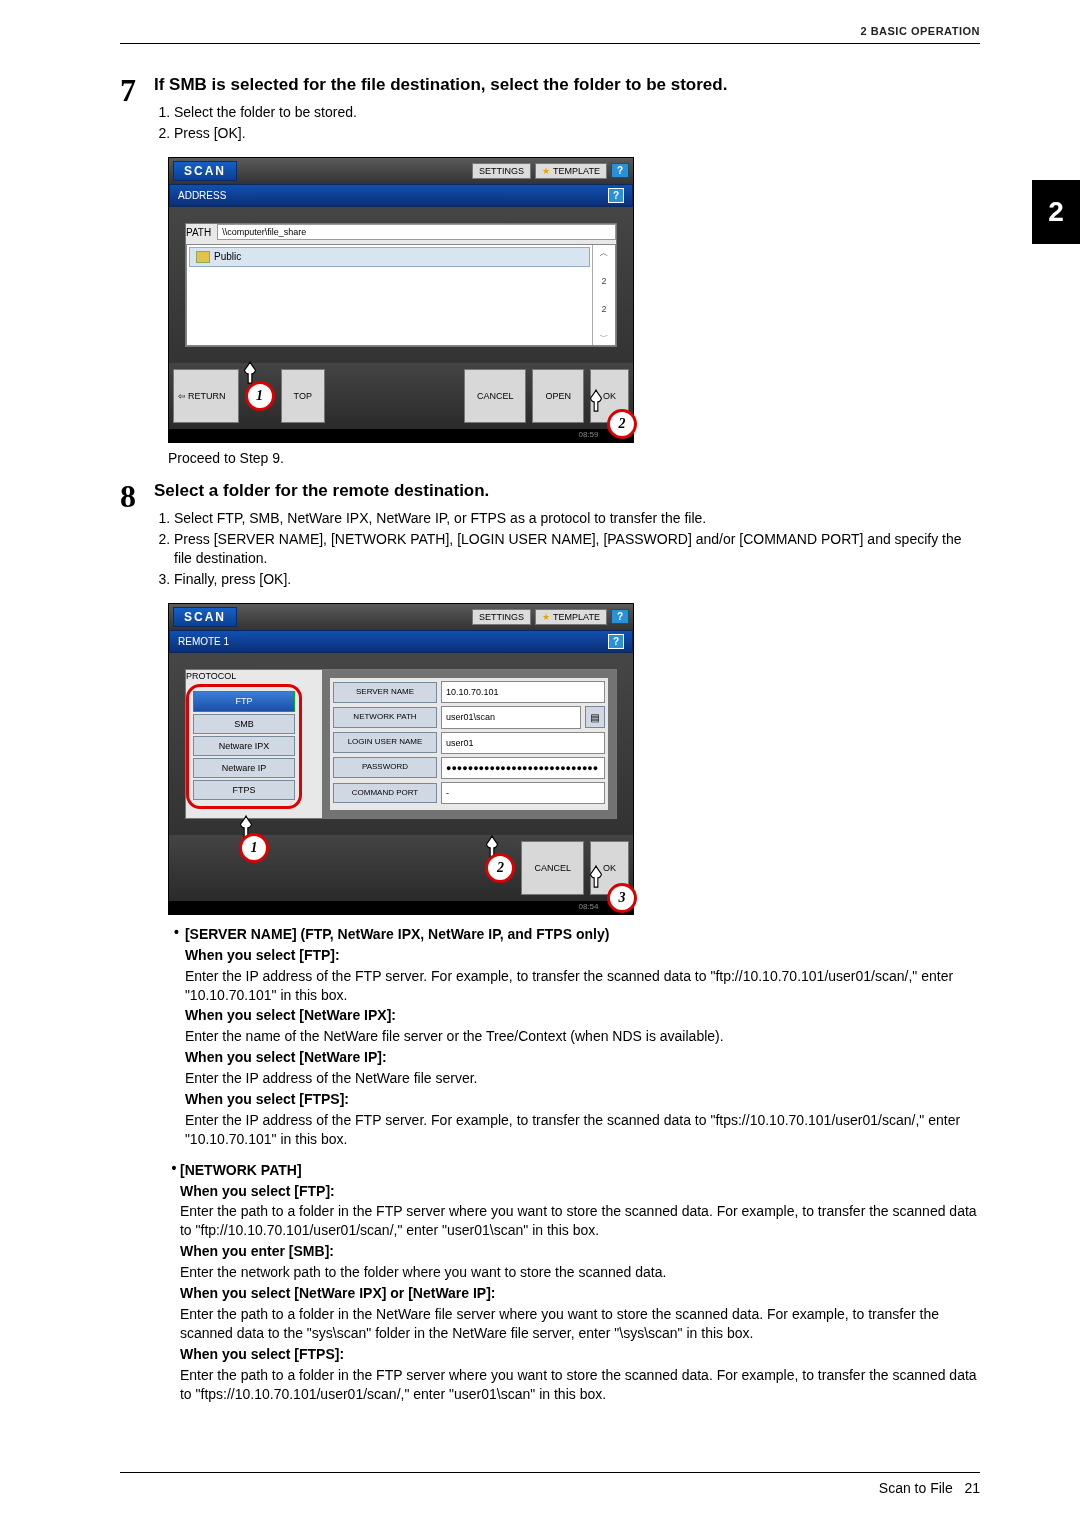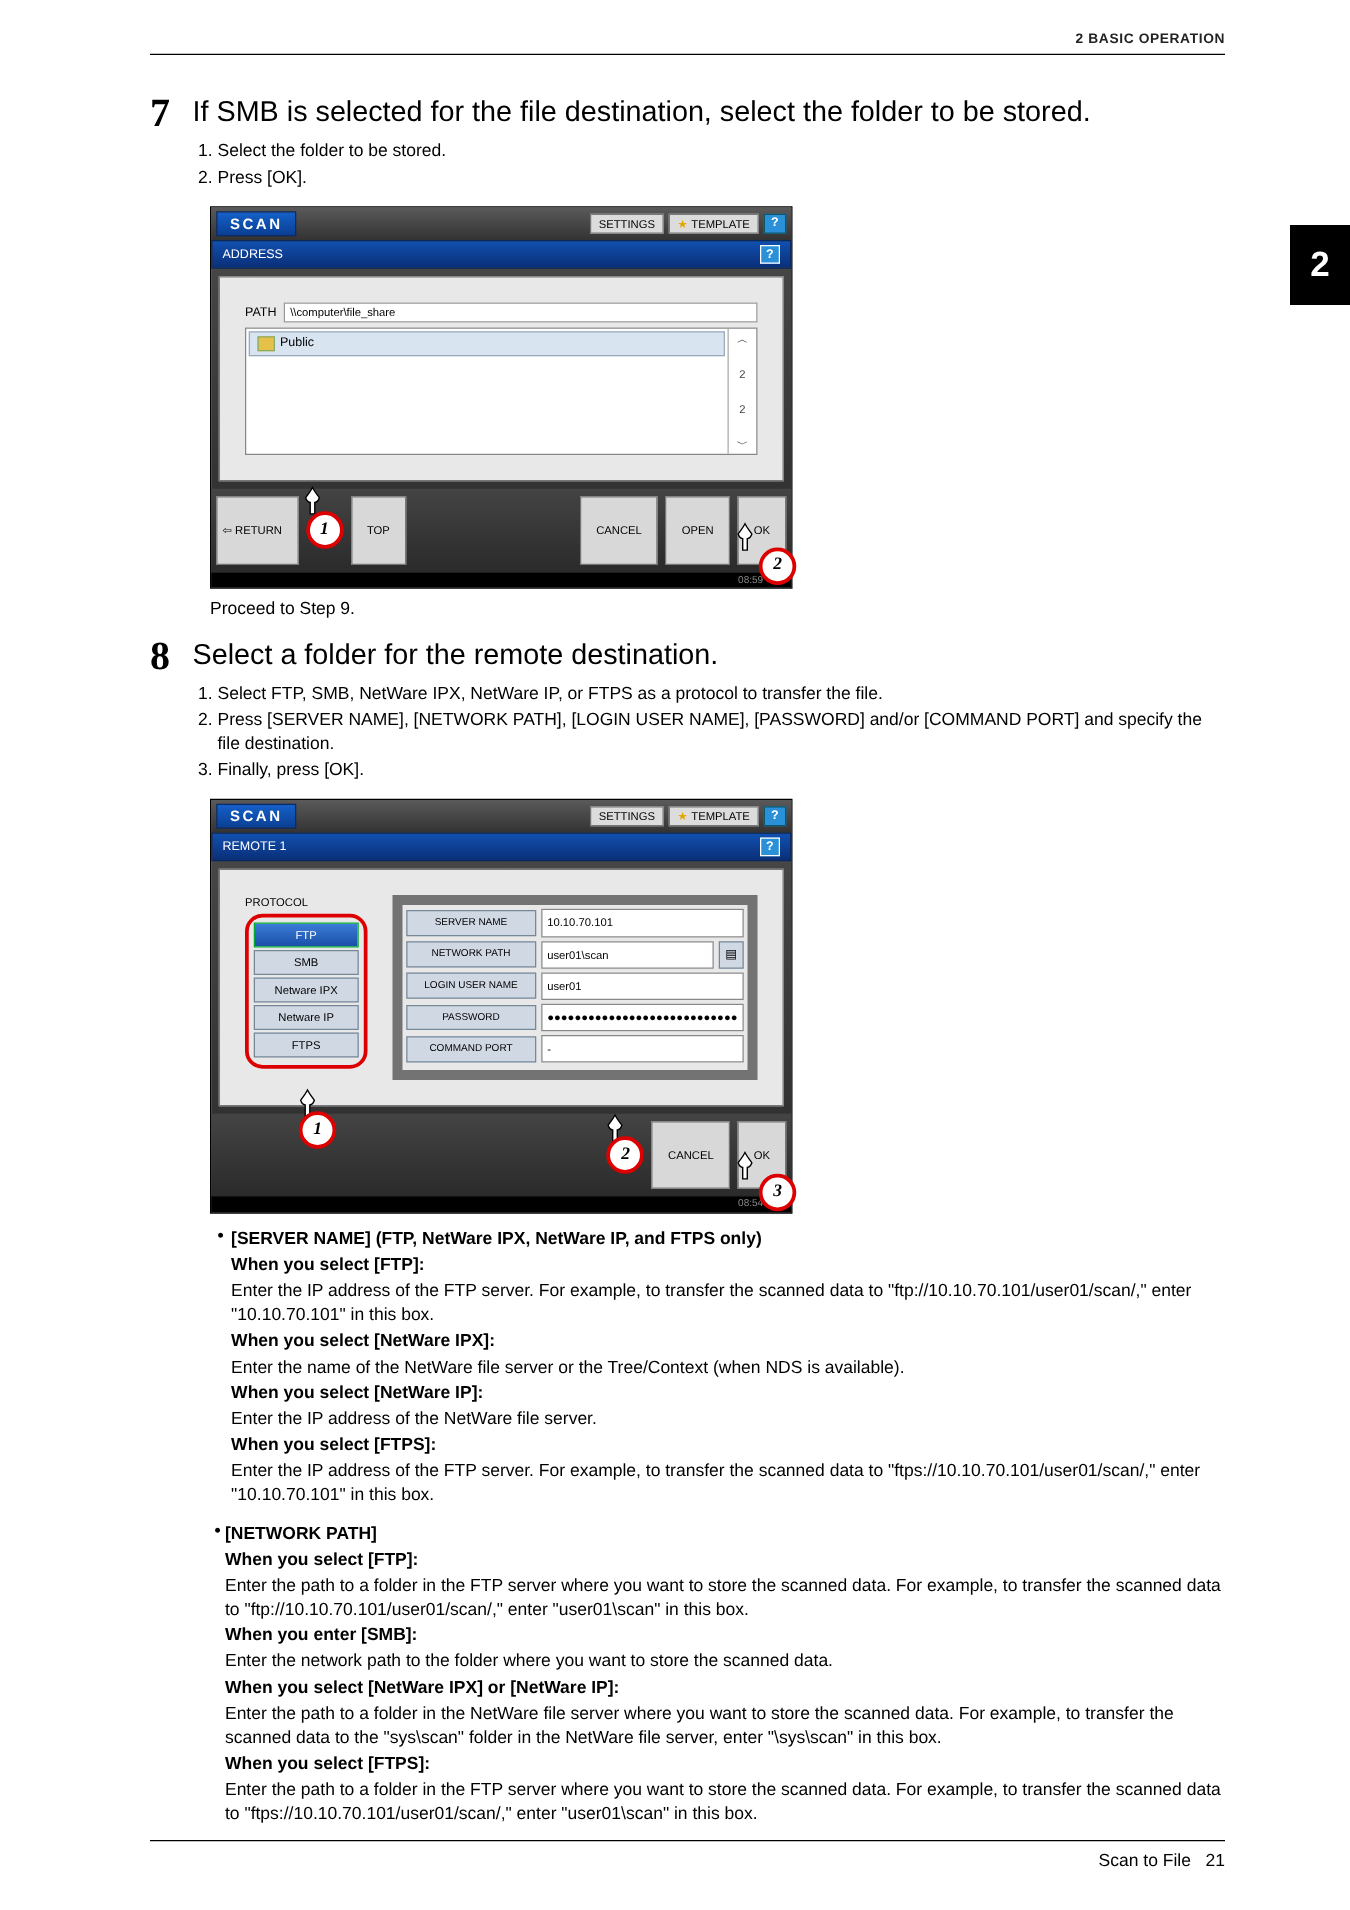--- a/index.html
+++ b/index.html
@@ -3,46 +3,46 @@
 <meta charset="utf-8">
 <style>
 body{margin:0;background:#fff;font-family:Arial,Helvetica,sans-serif;color:#000;font-size:14px;line-height:1.35}
 .page{width:1080px;height:1528px;position:relative;margin:0 auto;box-sizing:border-box;padding:24px 100px 0 120px}
 .hdr{text-align:right;font-size:11px;font-weight:bold;letter-spacing:.5px;color:#222;margin-bottom:4px}
 .hdr-line{border-top:1px solid #000;margin-bottom:30px}
 .side-tab{position:absolute;right:0;top:180px;width:48px;height:64px;background:#000;color:#fff;display:flex;align-items:center;justify-content:center;font-size:28px;font-weight:bold}
 .step{display:flex;align-items:flex-start;margin-top:28px}
 .step-num{font-size:32px;font-weight:bold;font-family:Georgia,'Times New Roman',serif;width:34px;flex:0 0 34px;line-height:1}
 .step-body{flex:1}
-.step-title{font-weight:normal;font-size:23px;margin-bottom:6px}
+.step-title{font-weight:bold;font-size:17px;margin-bottom:6px}
 ol.sub{margin:0 0 8px 0;padding-left:20px}
 ol.sub li{margin:2px 0}
 .shot{margin-left:48px;margin-top:6px;margin-bottom:6px}
 .scr{width:464px;background:linear-gradient(#4b4b4b,#2a2a2a);border:1px solid #000;font-size:10px;color:#000}
 .scr-top{display:flex;align-items:center;background:linear-gradient(#5a5a5a,#333);padding:3px 4px}
 .scr-top .scan{background:linear-gradient(#1560c8,#0a3f93);color:#fff;font-weight:bold;padding:1px 10px;border:1px solid #0a2a6a;font-size:12px;letter-spacing:2px}
 .scr-top .sp{flex:1}
 .scr-top .btn{background:#dcdcdc;border:1px solid #777;padding:1px 6px;margin-left:4px;font-size:9px;display:flex;align-items:center;gap:3px}
 .scr-top .hq{background:#2a90d8;color:#fff;border:1px solid #156;padding:0 5px;margin-left:4px;font-weight:bold}
 .bar-blue{background:linear-gradient(#1150b0,#0a2f78);color:#fff;padding:3px 8px;display:flex;align-items:center;justify-content:space-between;border:1px solid #09285e}
 .bar-blue .hq2{background:#2a90d8;padding:0 4px;border:1px solid #fff;font-weight:bold}
-.inner{background:#e8e8e8;border:1px solid #777;padding:20px;margin:6px}
+.inner{background:#e8e8e8;border:1px solid #777;padding:0;margin:16px}
 .path-row{display:flex;align-items:center;gap:6px;margin-bottom:4px}
 .path-row input{flex:1;font-size:9px;padding:2px 4px;border:1px solid #999}
 .folder-list{background:#fff;border:1px solid #888;height:100px;display:flex}
 .folder-list .col{flex:1}
 .folder-item{background:#d8e4f0;border:1px solid #9ab;padding:2px 6px;display:flex;align-items:center;gap:4px;margin:2px}
 .folder-list .side{width:22px;border-left:1px solid #aaa;display:flex;flex-direction:column;justify-content:space-between;align-items:center;padding:2px 0;font-size:9px;color:#444}
 .scr-bot{display:flex;align-items:center;padding:6px 4px;gap:6px;background:linear-gradient(#444,#2a2a2a)}
 .scr-bot .bb{background:#d8d8d8;border:1px solid #777;padding:20px 12px;font-size:9px}
 .scr-bot .sp{flex:1}
 .circ{position:relative;display:inline-flex;width:24px;height:24px;border:3px solid #d00;border-radius:50%;align-items:center;justify-content:center;font-weight:bold;font-style:italic;font-family:Georgia,serif;color:#000;font-size:14px;background:#fff}
 .pointer{position:absolute;width:22px;height:28px;color:#000}
 .pointer svg{width:100%;height:100%}
-.status-strip{background:#000;color:#888;font-size:8px;padding:1px 4px;display:flex;justify-content:flex-end;align-items:center;gap:10px}
+.status-strip{background:#000;color:#888;font-size:8px;padding:1px 4px;display:flex;justify-content:flex-end;align-items:center;gap:22px}
 .remote-grid{display:flex;gap:20px}
 .proto-col{width:116px}
 .proto-lbl{font-size:9px;margin-bottom:2px}
 .p-btn{background:#d0d8e4;border:1px solid #789;padding:3px 0;text-align:center;font-size:9px;margin-bottom:2px}
 .p-btn.sel{background:linear-gradient(#3b7dd8,#1a4fa8);color:#fff;border-color:#0a3}
 .p-frame{border:3px solid #d00;border-radius:14px;padding:4px}
 .field-col{flex:1}
 .f-row{display:flex;align-items:center;margin-bottom:3px;gap:4px}
 .f-row .fl{width:98px;background:#d0d8e4;border:1px solid #789;padding:4px 2px;font-size:8px;text-align:center}
 .f-row .fv{flex:1;background:#fff;border:1px solid #888;padding:4px 4px;font-size:9px;min-height:12px}

